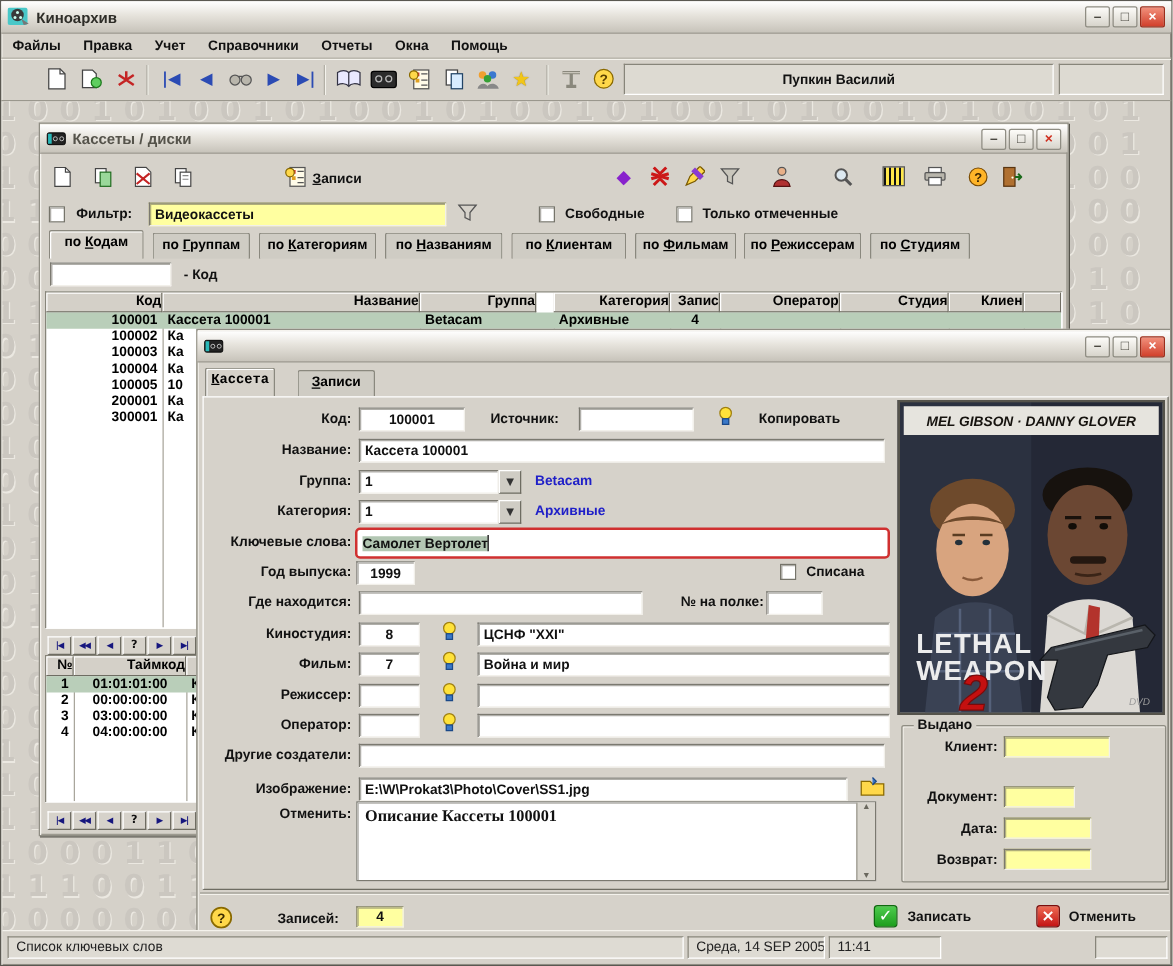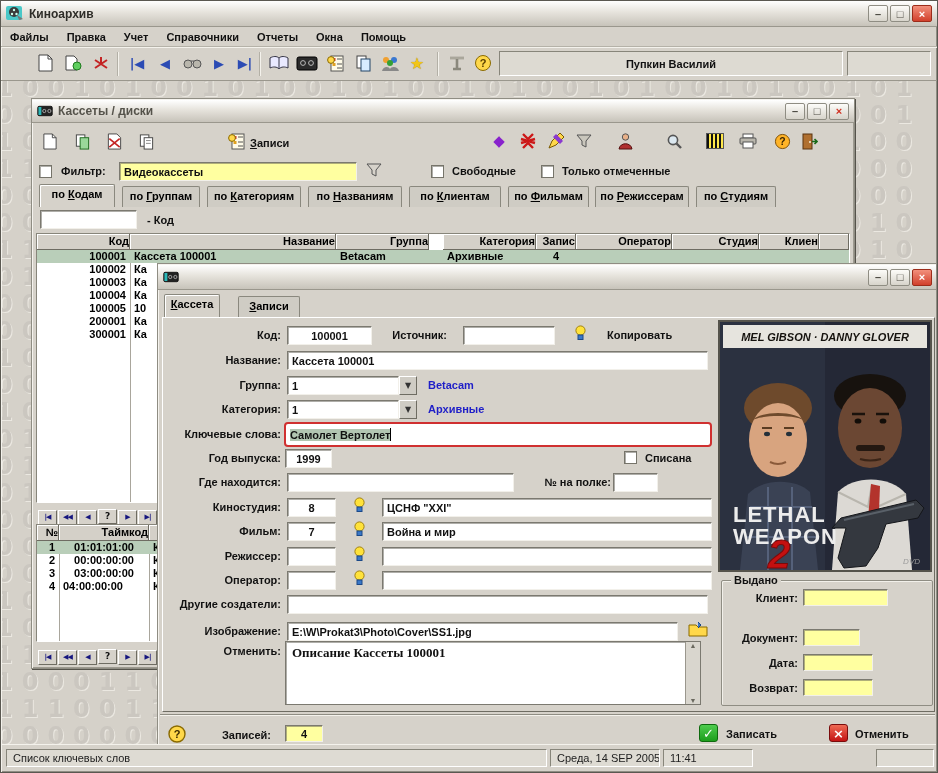--- a/index.html
+++ b/index.html
@@ -417,21 +417,21 @@
             <div class="gcell" style="left: 22px; width: 90px; text-align: center;">00:00:00:00</div>
             <div class="gcell" style="left: 112px; width: 70px; text-align: left;">К</div>
           </div>
           <div class="grow" style="left: 0px; right: 0px; top: 42px;">
             <div class="gcell" style="left: 0px; width: 22px; text-align: right;">3</div>
             <div class="gcell" style="left: 22px; width: 90px; text-align: center;">03:00:00:00</div>
             <div class="gcell" style="left: 112px; width: 70px; text-align: left;">К</div>
           </div>
           <div class="grow" style="left: 0px; right: 0px; top: 55px;">
             <div class="gcell" style="left: 0px; width: 22px; text-align: right;">4</div>
-            <div class="gcell" style="left: 22px; width: 90px; text-align: left;">04:00:00:00</div>
+            <div class="gcell" style="left: 22px; width: 90px; text-align: center;">04:00:00:00</div>
             <div class="gcell" style="left: 112px; width: 70px; text-align: left;">К</div>
           </div>
         </div>
 
       <div id="nav2" style="position:absolute;left:6px;top:546px;height:17px;white-space:nowrap;"><div class="navb">|◀</div><div class="navb">◀◀</div><div class="navb">◀</div><div class="navb" style="font-size: 9px; letter-spacing: 0px; color: rgb(17, 17, 17);">?</div><div class="navb">▶</div><div class="navb">▶|</div><div class="navb">▶</div></div>
     </div>
 
     <div class="win" style="left:155px;top:182px;width:781px;height:483px;">
       <div class="tbar" style="top:1px;height:25px;">
         <svg width="16" height="12" viewBox="0 0 22 15">
@@ -441,21 +441,21 @@
             <circle cx="17" cy="7.5" r="2.2" fill="none" stroke="#ccc"></circle>
           </svg>
         <div class="cbtns">
           <div class="cbt">–</div>
           <div class="cbt">□</div>
           <div class="cbt close">×</div>
         </div>
       </div>
 
       <div id="dtabs" style="position:absolute;left:0;top:30px;height:23px;right:0;">
-          <div class="xtab act" style="left: 6px; width: 56px;"><span class="u">К</span>ассета</div>
+          <div class="xtab act" style="left: 6px; width: 56px; font-family: Liberation Mono, monospace;"><span class="u">К</span>ассета</div>
           <div class="xtab" style="left: 80px; width: 62px;"><span class="u">З</span>аписи</div>
         </div>
       <div style="position:absolute;left:4px;top:53px;width:773px;height:395px;border:1px solid #fff;border-bottom-color:#6e6c62;border-right-color:#6e6c62;"></div>
 
       <div class="lab r" style="left:6px;top:65px;width:117px;">Код:</div>
       <input class="tin center" style="left: 129px; top: 62px; width: 85px;" value="100001">
       <div class="lab r" style="left:222px;top:65px;width:67px;">Источник:</div>
       <input class="tin" style="left: 305px; top: 62px; width: 92px;" value="">
       <svg class="bulb" style="left:416px;top:61px;" viewBox="0 0 13 16">
         <circle cx="6.5" cy="5.5" r="4.6" fill="#ffe23a" stroke="#a08010"></circle>

